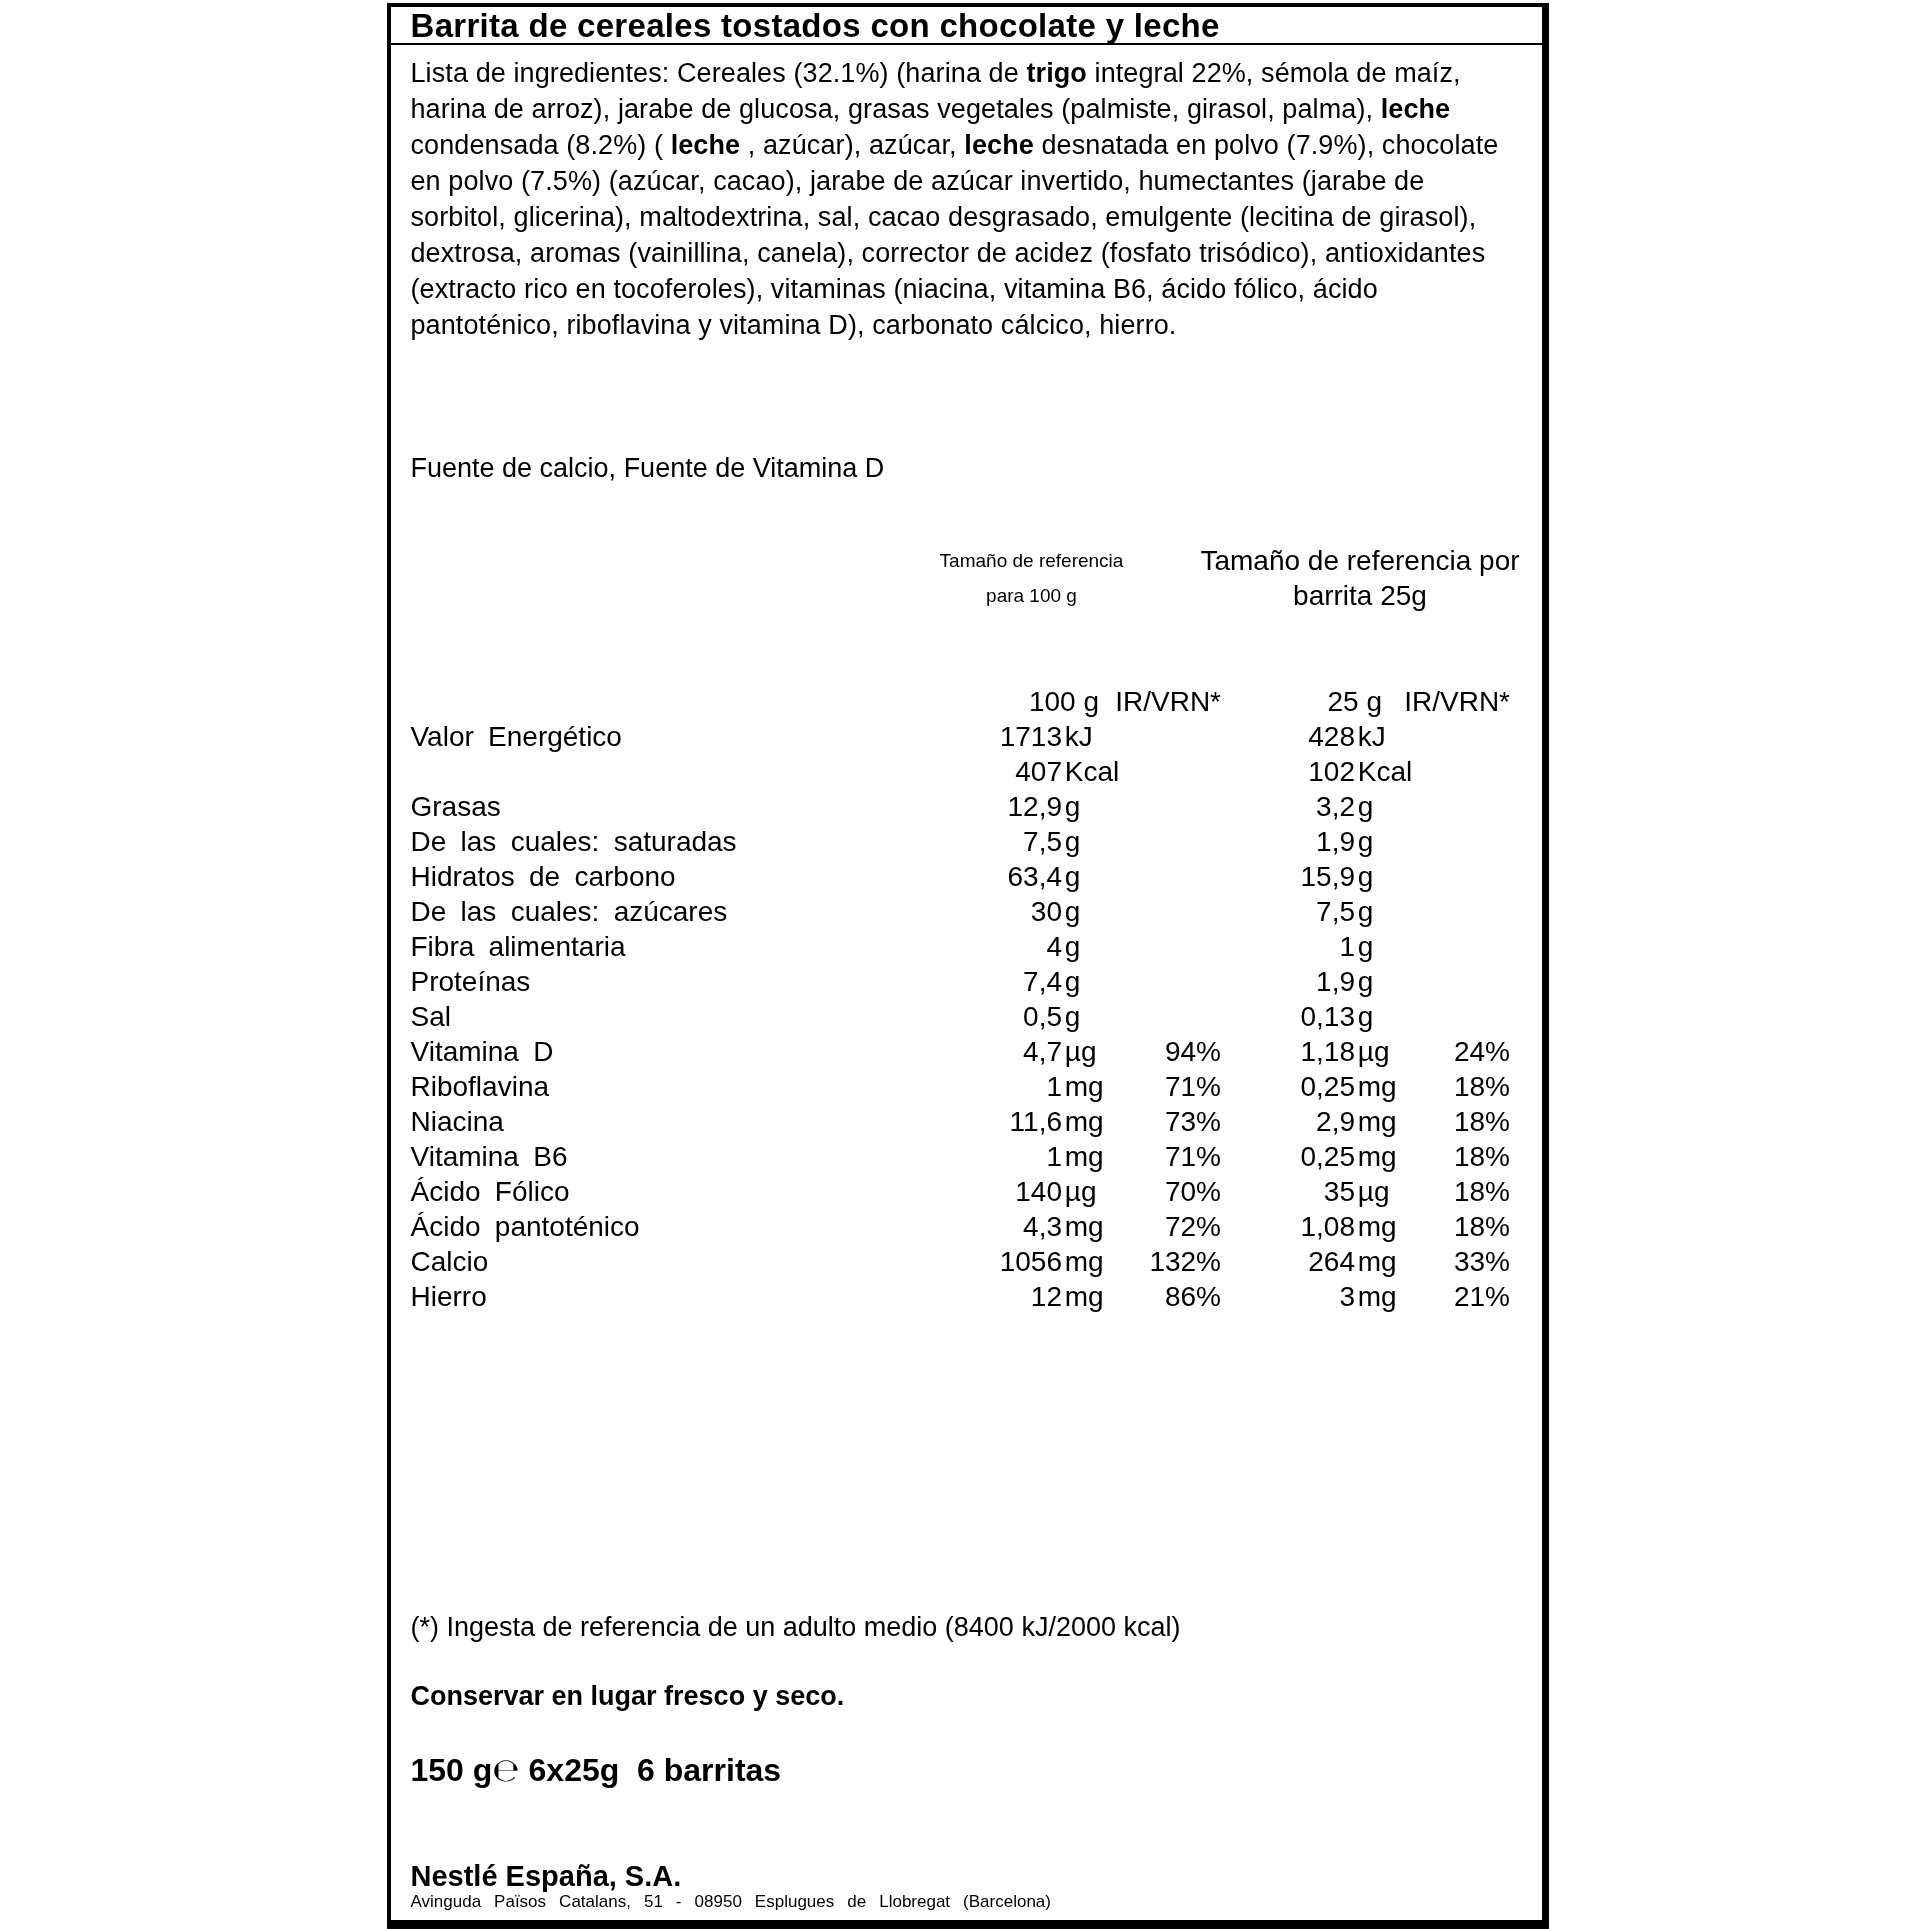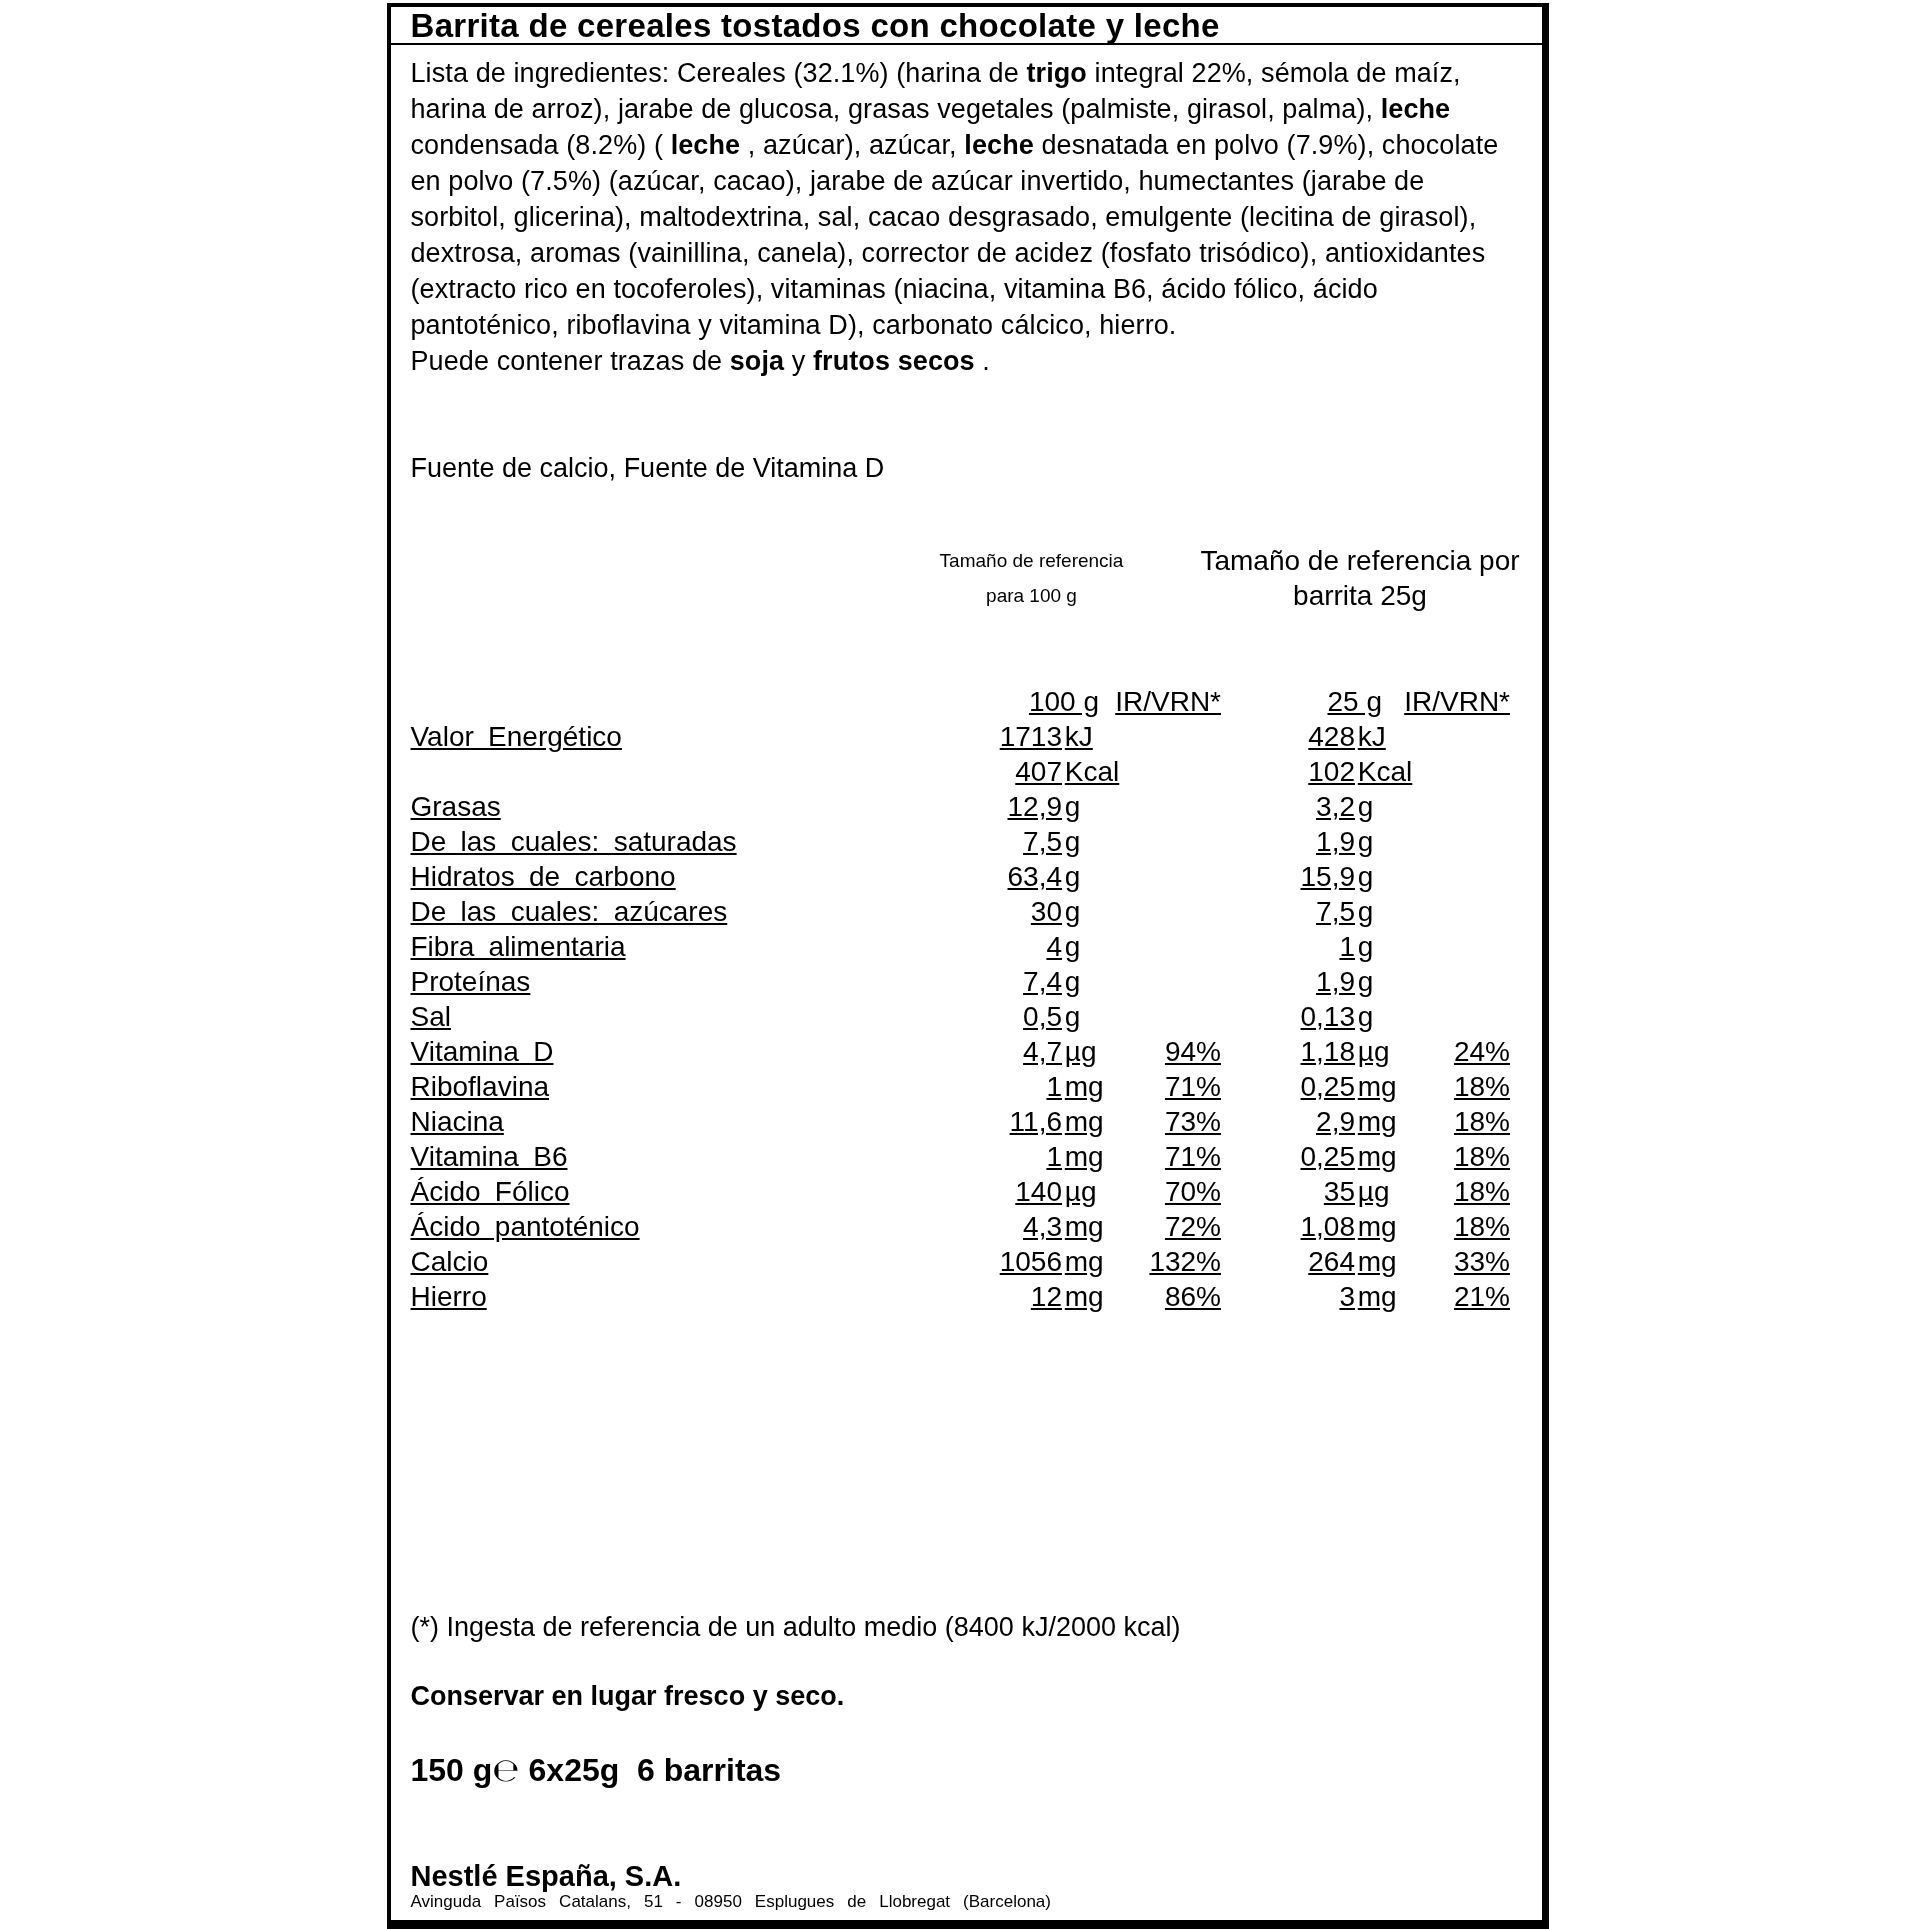--- a/index.html
+++ b/index.html
@@ -12,21 +12,21 @@
          font-size:33px;line-height:33px;font-weight:bold;letter-spacing:0.3px;
          border-bottom:2.8px solid #000;white-space:nowrap;}
   .ingredients{left:19.5px;top:48px;width:1111px;font-size:27px;line-height:36px;letter-spacing:0.1px;}
   .ingredients p{margin:0;}
   .bold{font-weight:bold;}
   .fuente{left:19.5px;top:446px;font-size:27px;}
   .ref1{left:455px;top:536px;width:371px;text-align:center;font-size:19px;line-height:35px;}
   .ref2{left:788px;top:536px;width:362px;text-align:center;font-size:28px;line-height:35px;}
   .ntable{left:0;top:677px;width:1150px;font-size:28px;}
   .nrow{display:grid;grid-template-columns:416px 255px 85px 74px 134px 85px 70px 30px;
-        height:35px;line-height:35px;text-decoration:underline;}
+        height:35px;line-height:35px;}
   .lab{grid-column:1;padding-left:19.5px;word-spacing:6.5px;white-space:nowrap;}
   .num1{grid-column:2;text-align:right;}
   .unit1{grid-column:3;padding-left:2.8px;}
   .pct1{grid-column:4;text-align:right;}
   .num2{grid-column:5;text-align:right;}
   .unit2{grid-column:6;padding-left:2.8px;}
   .pct2{grid-column:7;text-align:right;}
   .h-amt100{grid-column:2/4;grid-row:1;text-align:right;padding-right:48px;}
   .h-ir100{grid-column:3/5;grid-row:1;text-align:right;}
   .h-amt25{grid-column:5/7;grid-row:1;text-align:right;padding-right:58px;}
@@ -41,21 +41,20 @@
 </head>
 <body>
 
 <div class="page">
   <div class="box">
 
     <div class="title">Barrita de cereales tostados con chocolate y leche</div>
 
     <div class="ingredients">
       <p><span>Lista de ingredientes: Cereales (32.1%) (harina de </span><span class="bold">trigo</span><span> integral 22%, sémola de maíz, harina de arroz), jarabe de glucosa, grasas vegetales (palmiste, girasol, palma), </span><span class="bold">leche</span><span> condensada (8.2%) ( </span><span class="bold">leche</span><span> , azúcar), azúcar, </span><span class="bold">leche</span><span> desnatada en polvo (7.9%), chocolate en polvo (7.5%) (azúcar, cacao), jarabe de azúcar invertido, humectantes (jarabe de sorbitol, glicerina), maltodextrina, sal, cacao desgrasado, emulgente (lecitina de girasol), dextrosa, aromas (vainillina, canela), corrector de acidez (fosfato trisódico), antioxidantes (extracto rico en tocoferoles), vitaminas (niacina, vitamina B6, ácido fólico, ácido pantoténico, riboflavina y vitamina D), carbonato cálcico, hierro.</span></p>
-      <p><span>Puede contener trazas de </span><span class="bold">soja</span><span> y </span><span class="bold">frutos secos</span><span> .</span></p>
     </div>
 
     <div class="fuente">Fuente de calcio, Fuente de Vitamina D</div>
 
     <div class="ref1">
       <div>Tamaño de referencia</div>
       <div>para 100 g</div>
     </div>
     <div class="ref2">
       <div>Tamaño de referencia por</div>

